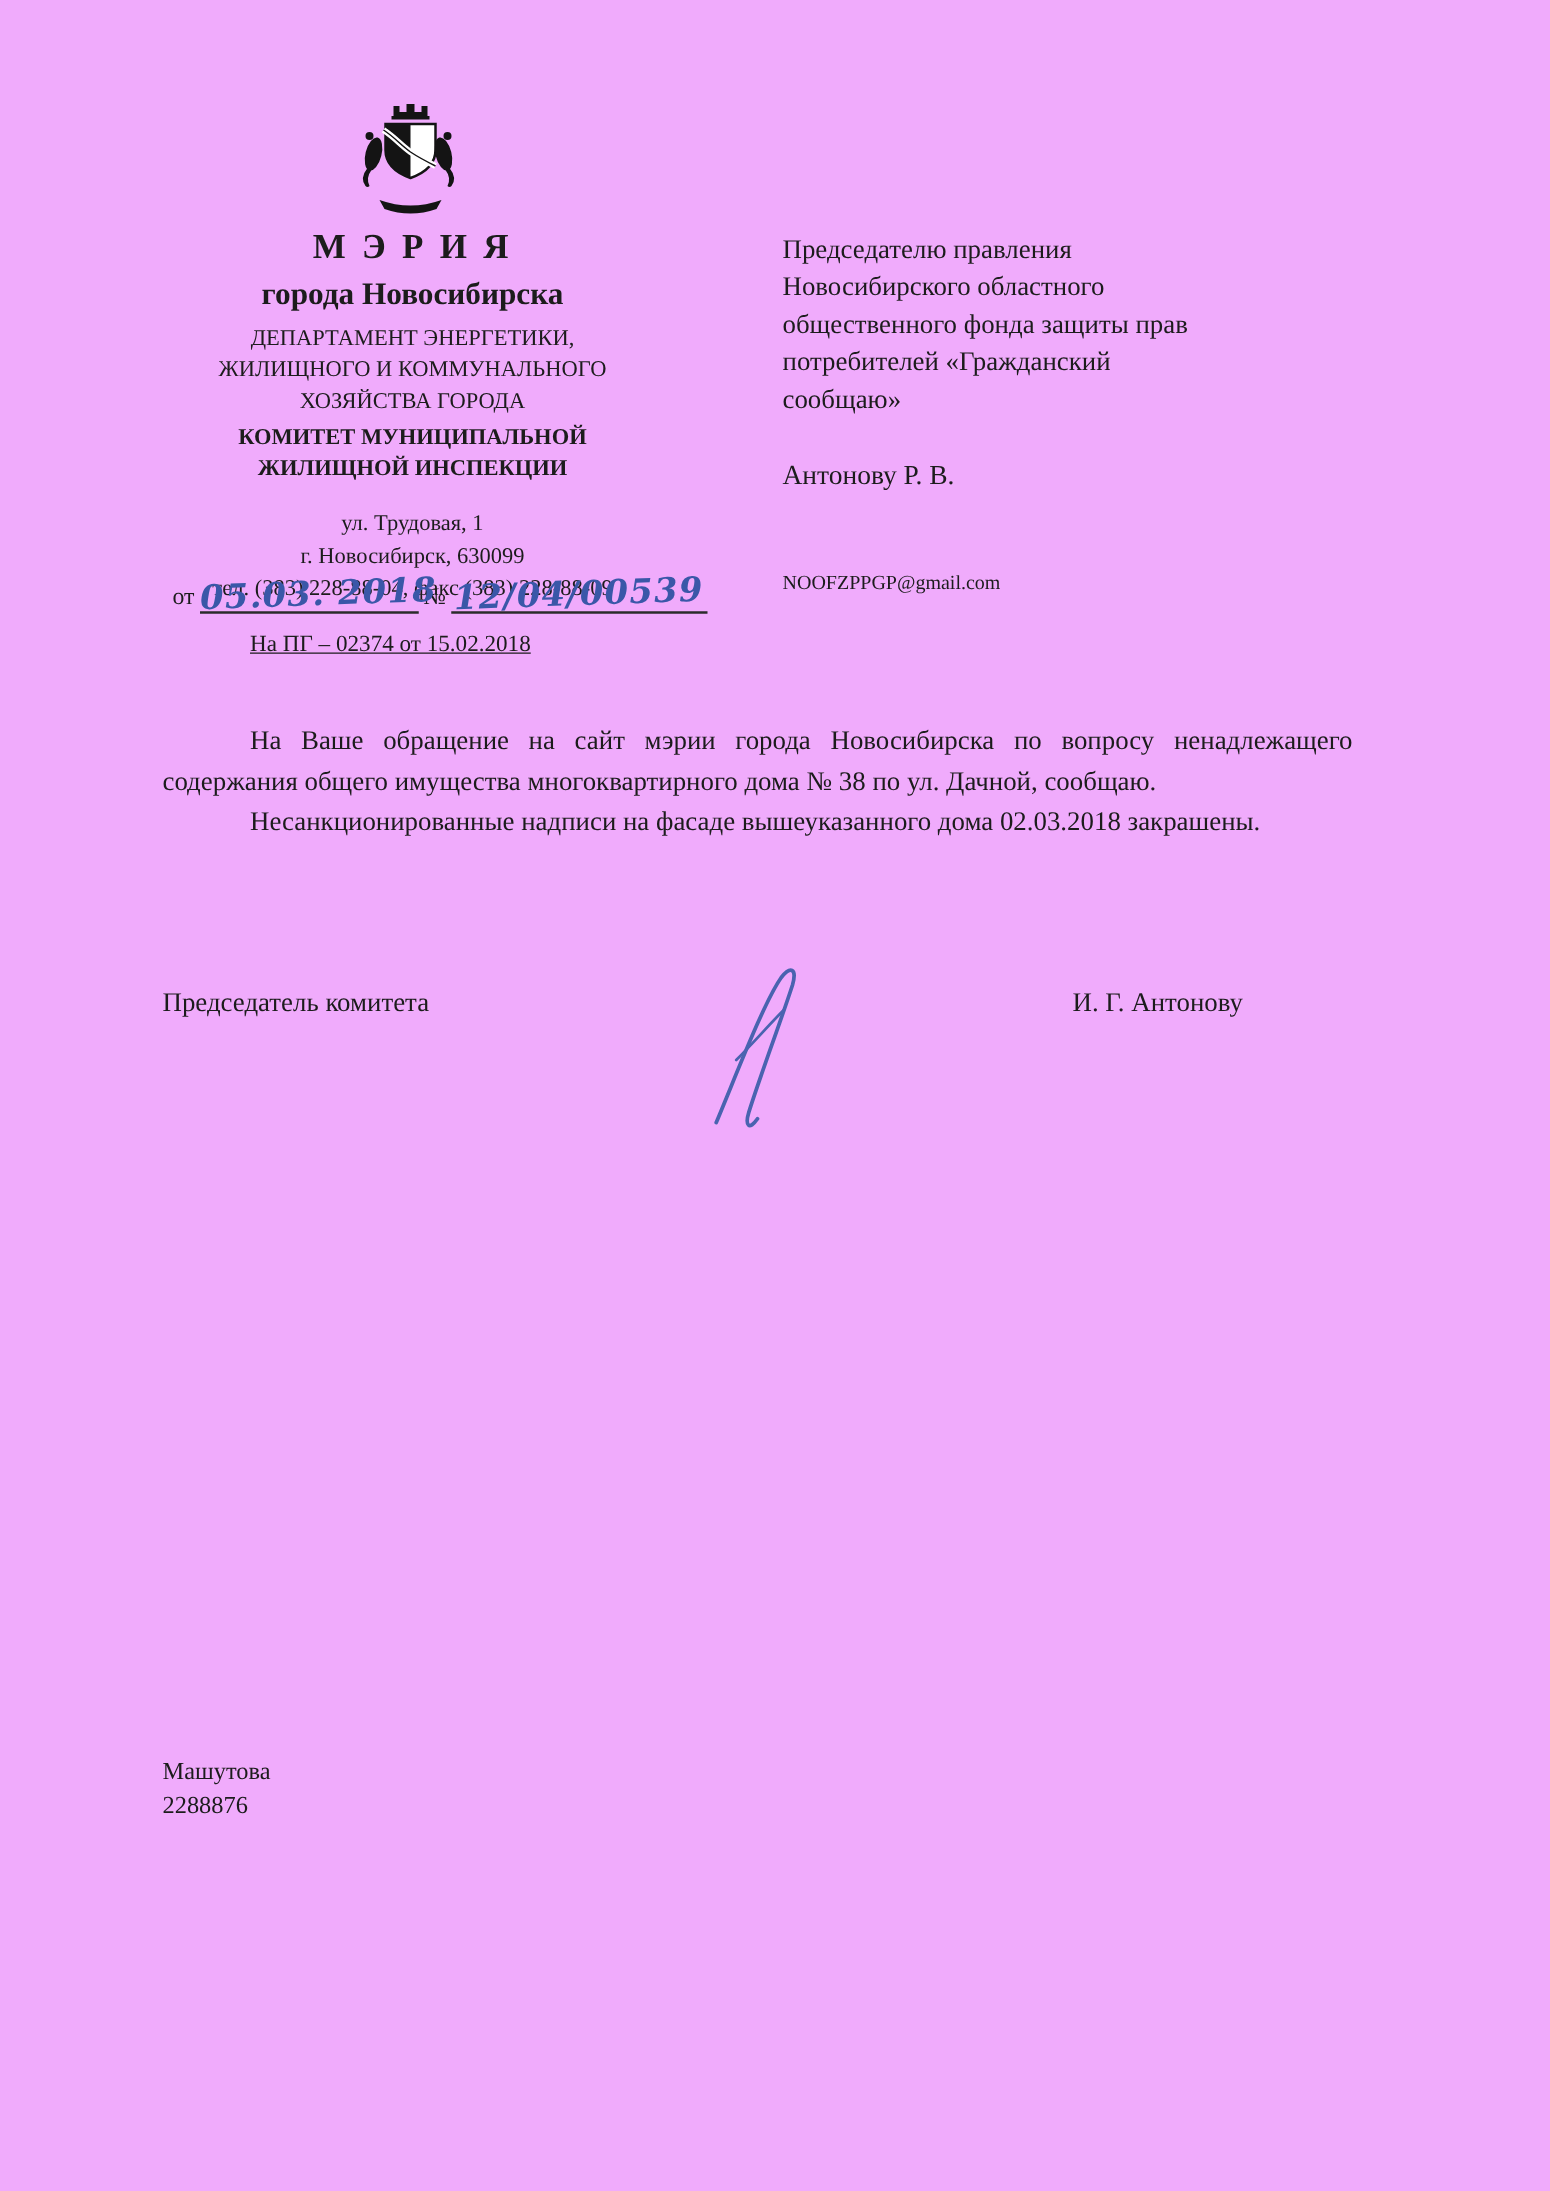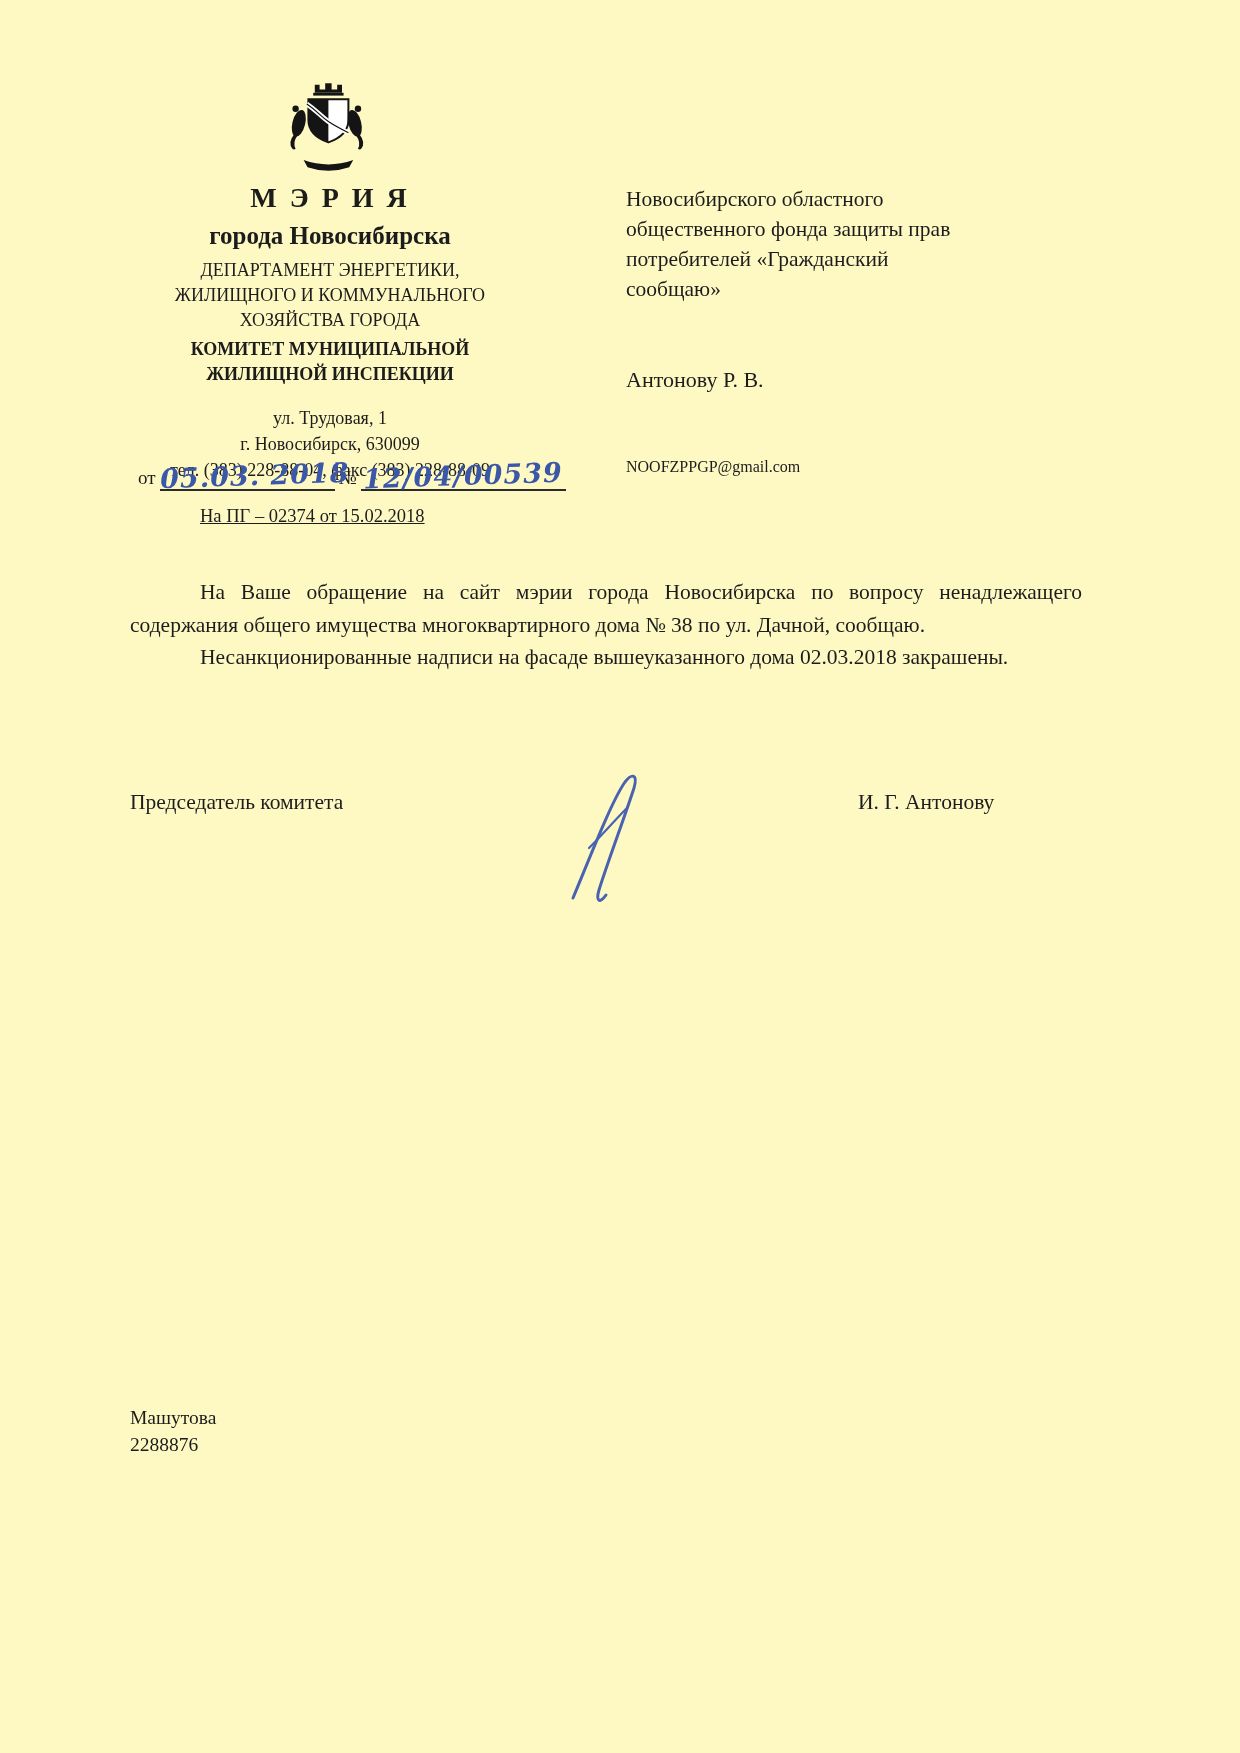--- a/index.html
+++ b/index.html
@@ -2,21 +2,21 @@
 <html><head>
 <meta charset="utf-8">
 <title>Letter</title>
 <style>
   html, body { margin: 0; padding: 0; background: #e8e8e8; }
   .page {
     position: relative;
     width: 1240px;
     height: 1753px;
     margin: 0 auto;
-    background: #fef9c3;
+    background: #f0abfc;
     font-family: "Liberation Serif", serif;
     color: #1c1c1c;
     overflow: hidden;
   }
 
   
   .emblem {
     position: absolute;
     left: 278px;
     top: 80px;
@@ -189,20 +189,21 @@
     <div class="addr">тел. (383) 228-88-04, факс (383) 228-88-09</div>
   </div>
 
   <div class="doc-number-row">
     <span class="lbl">от</span><span class="fill fill-date"><span class="hand">05.03. 2018</span></span><span class="lbl">№</span><span class="fill fill-num"><span class="hand">12/04/00539</span></span>
   </div>
 
   <div class="reference">На ПГ – 02374 от 15.02.2018</div>
 
   <div class="recipient">
+    <div>Председателю правления</div>
     <div>Новосибирского  областного</div>
     <div>общественного фонда защиты прав</div>
     <div>потребителей «Гражданский</div>
     <div>сообщаю»</div>
   </div>
   <div class="recipient-name">Антонову Р. В.</div>
   <div class="recipient-email">NOOFZPPGP@gmail.com</div>
 
   <div class="body-text">
     <p>На Ваше обращение на сайт мэрии города Новосибирска по вопросу ненадлежащего содержания общего имущества многоквартирного дома № 38 по ул. Дачной, сообщаю.</p>

